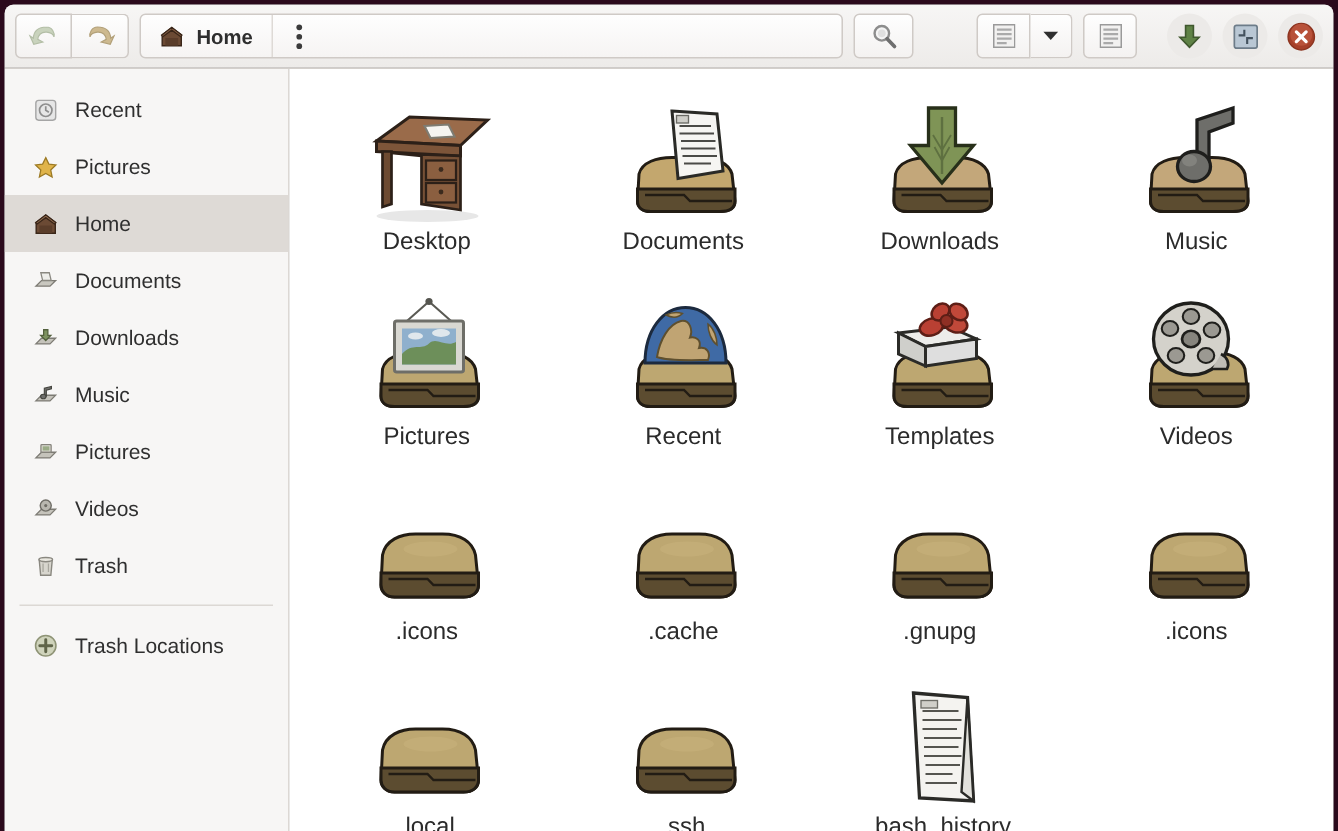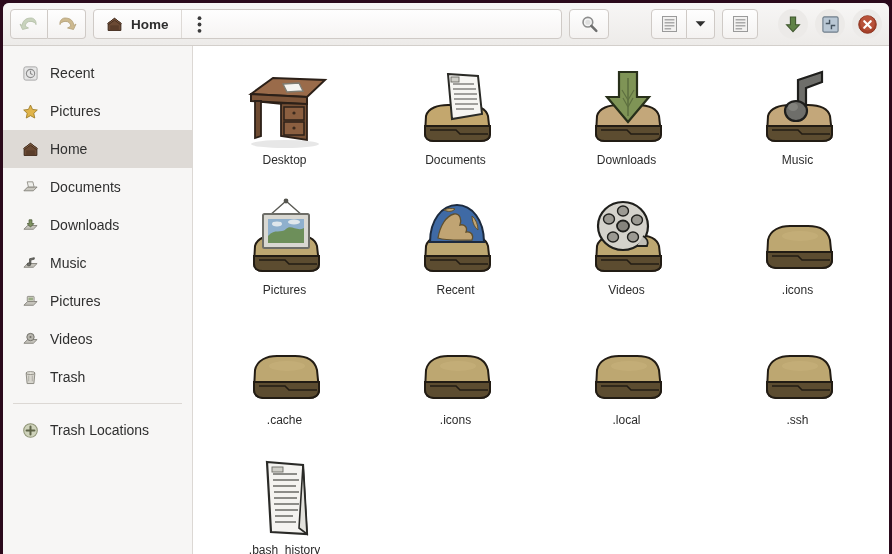--- a/index.html
+++ b/index.html
@@ -94,21 +94,21 @@
   }
   #grid{
     display:grid;
     grid-template-columns:repeat(4,1fr);
     grid-auto-rows:130px;
     padding:8px 6px 0 6px;
   }
   .cell{ display:flex; flex-direction:column; align-items:center; justify-content:flex-start;
          cursor:default; padding-top:4px;}
   .cell .art{ height:92px; width:112px; display:flex;align-items:flex-end;justify-content:center;}
-  .cell .nm{ font-size:12px; color:#2b2b2b; margin-top:3px; text-align:center;
+  .cell .nm{ font-size:16px; color:#2b2b2b; margin-top:3px; text-align:center;
              max-width:150px; overflow:hidden; white-space:nowrap;}
 </style>
 </head>
 <body>
 
 <div id="window">
 
   <div id="headerbar">
 
     <div class="navgroup">
@@ -414,20 +414,38 @@
               <path d="M26 48 C26 26 38 11 53 11 C68 11 80 26 80 48 Z" fill="#3f6aa5" stroke="#1c2a3e" stroke-width="2"></path>
               <path d="M34 44 C36 32 42 22 50 20 C56 19 58 26 56 31 C60 30 64 33 62 38 C67 37 70 41 68 46 C60 46 42 47 34 44 Z" fill="#c0a473" stroke="#5e4f2e" stroke-width="1.3"></path>
               <path d="M40 16 C44 14 48 14 51 15 C48 18 44 18 40 16 Z" fill="#c0a473" stroke="#5e4f2e" stroke-width="1"></path>
               <path d="M68 22 C72 25 74 31 74 36 C70 33 68 27 68 22 Z" fill="#c0a473" stroke="#5e4f2e" stroke-width="1"></path>
             </svg>
           </span>
           <span class="nm">Recent</span>
         </div>
 
 
+        <div class="cell">
+          <span class="art">
+            <svg width="104" height="86" viewBox="0 0 104 86">
+              <path d="M22 52 C24 44 34 41 44 41 L62 41 C74 41 82 45 84 52 L86 70 C86 75 82 77 76 77 L30 77 C24 77 21 74 21 70 Z" fill="#bda771" stroke="#221c14" stroke-width="2"></path>
+              <path d="M21 62 L86 62 L86 70 C86 75 82 77 76 77 L30 77 C24 77 21 74 21 70 Z" fill="#5c4c30" stroke="#221c14" stroke-width="2"></path>
+              <path d="M26 66 L52 66 L56 70 L84 70" fill="none" stroke="#221c14" stroke-width="1.6"></path>
+              <path d="M24 28 L58 24 L76 32 L42 37 Z" fill="#ededea" stroke="#2b2b28" stroke-width="2"></path>
+              <path d="M24 28 L42 37 L42 50 L24 42 Z" fill="#cfcfcb" stroke="#2b2b28" stroke-width="2"></path>
+              <path d="M42 37 L76 32 L76 45 L42 50 Z" fill="#dedede" stroke="#2b2b28" stroke-width="2"></path>
+              <ellipse cx="46" cy="24" rx="8" ry="5.5" transform="rotate(-18 46 24)" fill="#b94033" stroke="#5d1e16" stroke-width="1.7"></ellipse>
+              <ellipse cx="62" cy="22" rx="8" ry="5.5" transform="rotate(15 62 22)" fill="#c04839" stroke="#5d1e16" stroke-width="1.7"></ellipse>
+              <ellipse cx="52" cy="14" rx="6.5" ry="5" transform="rotate(-40 52 14)" fill="#b94033" stroke="#5d1e16" stroke-width="1.7"></ellipse>
+              <ellipse cx="64" cy="14" rx="6.5" ry="5" transform="rotate(35 64 14)" fill="#c04839" stroke="#5d1e16" stroke-width="1.7"></ellipse>
+              <circle cx="56" cy="20" r="4" fill="#8f2f24" stroke="#5d1e16" stroke-width="1.4"></circle>
+            </svg>
+          </span>
+          <span class="nm">Templates</span>
+        </div>
 
         <div class="cell">
           <span class="art">
             <svg width="104" height="86" viewBox="0 0 104 86">
               <path d="M22 52 C24 44 34 41 44 41 L62 41 C74 41 82 45 84 52 L86 70 C86 75 82 77 76 77 L30 77 C24 77 21 74 21 70 Z" fill="#bda771" stroke="#221c14" stroke-width="2"></path>
               <path d="M21 62 L86 62 L86 70 C86 75 82 77 76 77 L30 77 C24 77 21 74 21 70 Z" fill="#5c4c30" stroke="#221c14" stroke-width="2"></path>
               <path d="M26 66 L52 66 L56 70 L84 70" fill="none" stroke="#221c14" stroke-width="1.6"></path>
               <ellipse cx="48" cy="32" rx="25" ry="24" fill="#d4d2cb" stroke="#1f1f1c" stroke-width="2.2"></ellipse>
               <ellipse cx="48" cy="32" rx="6" ry="5.5" fill="#86847d" stroke="#1f1f1c" stroke-width="1.8"></ellipse>
               <g fill="#9b9992" stroke="#1f1f1c" stroke-width="1.4">
@@ -460,20 +478,31 @@
             <svg width="104" height="86" viewBox="0 0 104 86">
               <path d="M22 46 C24 36 34 32 44 32 L62 32 C74 32 82 37 84 46 L86 66 C86 71 82 74 76 74 L30 74 C24 74 21 70 21 66 Z" fill="#bda771" stroke="#221c14" stroke-width="2"></path>
               <path d="M21 58 L86 58 L86 66 C86 71 82 74 76 74 L30 74 C24 74 21 70 21 66 Z" fill="#5c4c30" stroke="#221c14" stroke-width="2"></path>
               <path d="M26 62 L52 62 L56 66 L84 66" fill="none" stroke="#221c14" stroke-width="1.6"></path>
               <ellipse cx="54" cy="42" rx="18" ry="5" fill="#c9b37c" opacity="0.55"></ellipse>
             </svg>
           </span>
           <span class="nm">.cache</span>
         </div>
 
+        <div class="cell">
+          <span class="art">
+            <svg width="104" height="86" viewBox="0 0 104 86">
+              <path d="M22 46 C24 36 34 32 44 32 L62 32 C74 32 82 37 84 46 L86 66 C86 71 82 74 76 74 L30 74 C24 74 21 70 21 66 Z" fill="#bda771" stroke="#221c14" stroke-width="2"></path>
+              <path d="M21 58 L86 58 L86 66 C86 71 82 74 76 74 L30 74 C24 74 21 70 21 66 Z" fill="#5c4c30" stroke="#221c14" stroke-width="2"></path>
+              <path d="M26 62 L52 62 L56 66 L84 66" fill="none" stroke="#221c14" stroke-width="1.6"></path>
+              <ellipse cx="54" cy="42" rx="18" ry="5" fill="#c9b37c" opacity="0.55"></ellipse>
+            </svg>
+          </span>
+          <span class="nm">.gnupg</span>
+        </div>
 
         <div class="cell">
           <span class="art">
             <svg width="104" height="86" viewBox="0 0 104 86">
               <path d="M22 46 C24 36 34 32 44 32 L62 32 C74 32 82 37 84 46 L86 66 C86 71 82 74 76 74 L30 74 C24 74 21 70 21 66 Z" fill="#bda771" stroke="#221c14" stroke-width="2"></path>
               <path d="M21 58 L86 58 L86 66 C86 71 82 74 76 74 L30 74 C24 74 21 70 21 66 Z" fill="#5c4c30" stroke="#221c14" stroke-width="2"></path>
               <path d="M26 62 L52 62 L56 66 L84 66" fill="none" stroke="#221c14" stroke-width="1.6"></path>
               <ellipse cx="54" cy="42" rx="18" ry="5" fill="#c9b37c" opacity="0.55"></ellipse>
             </svg>
           </span>

